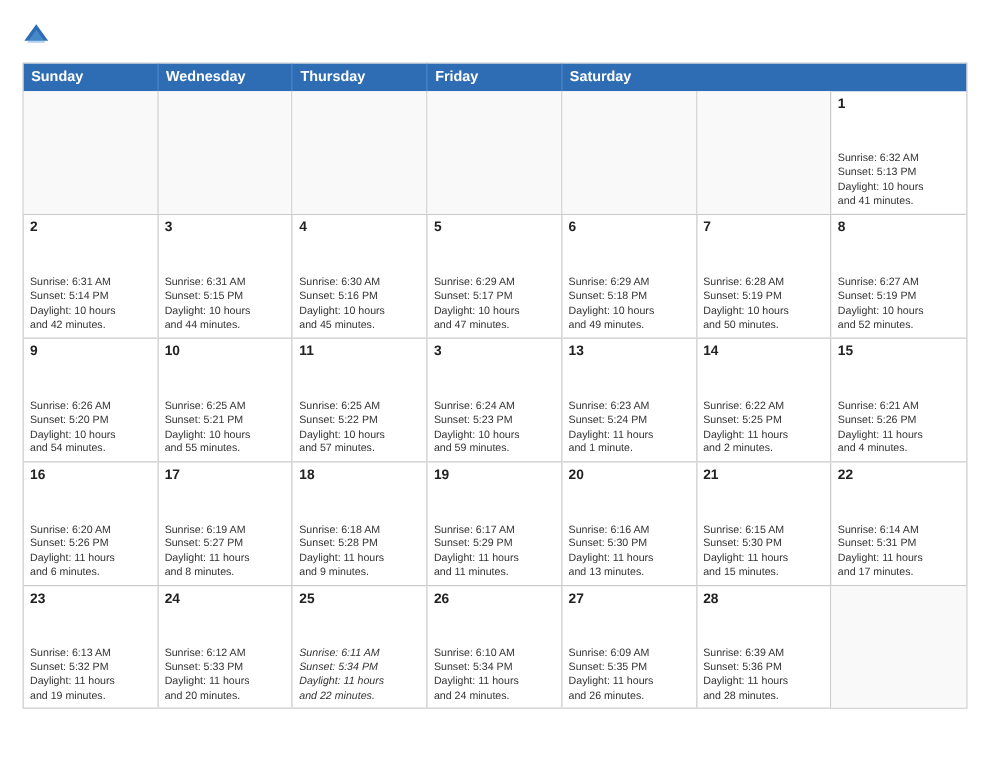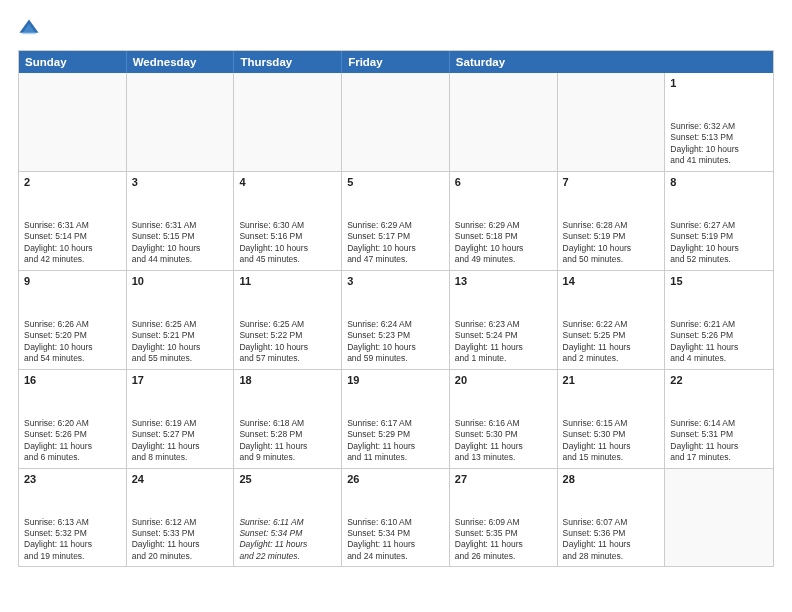--- a/index.html
+++ b/index.html
@@ -349,21 +349,21 @@
           </div>
           <div class="calendar-cell">
             <span class="cell-date">27</span>
             <div class="cell-info" style="white-space: pre-line;">Sunrise: 6:09 AM
 Sunset: 5:35 PM
 Daylight: 11 hours
 and 26 minutes.</div>
           </div>
           <div class="calendar-cell">
             <span class="cell-date">28</span>
-            <div class="cell-info" style="white-space: pre-line;">Sunrise: 6:07 AM
+            <div class="cell-info" style="white-space: pre-line;">Sunrise: 6:39 AM
 Sunset: 5:36 PM
 Daylight: 11 hours
 and 28 minutes.</div>
           </div>
           <div class="calendar-cell empty"></div>
         </div>
       </div>
   </div>
 </div>
 

